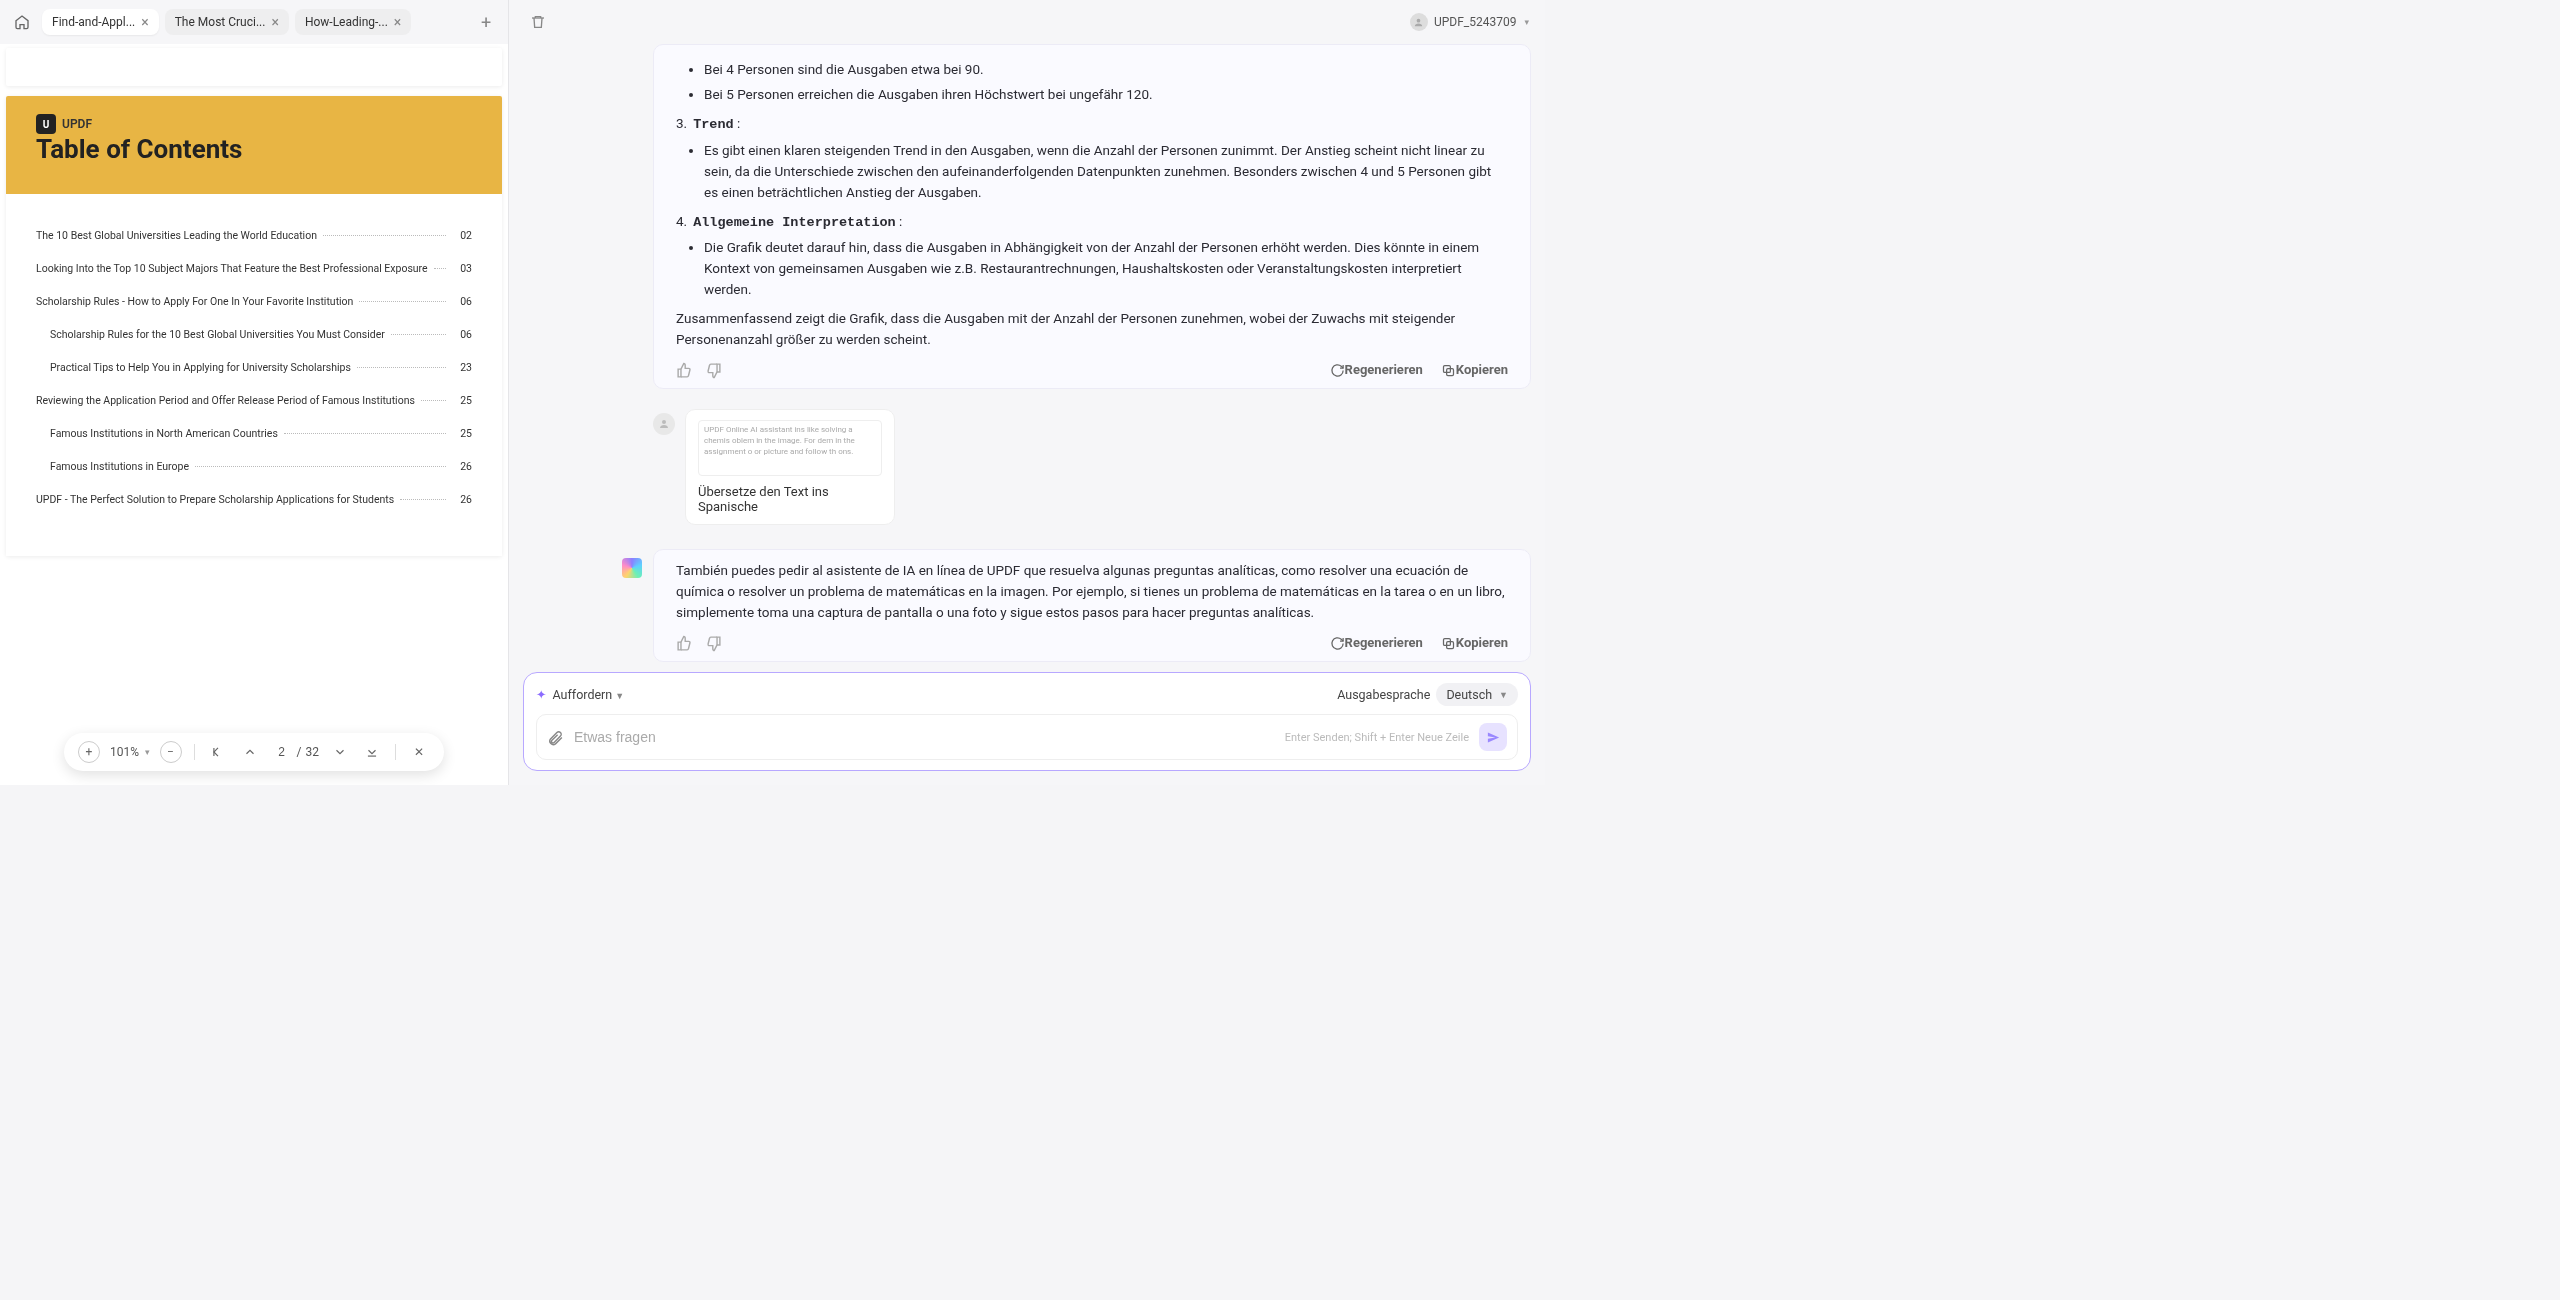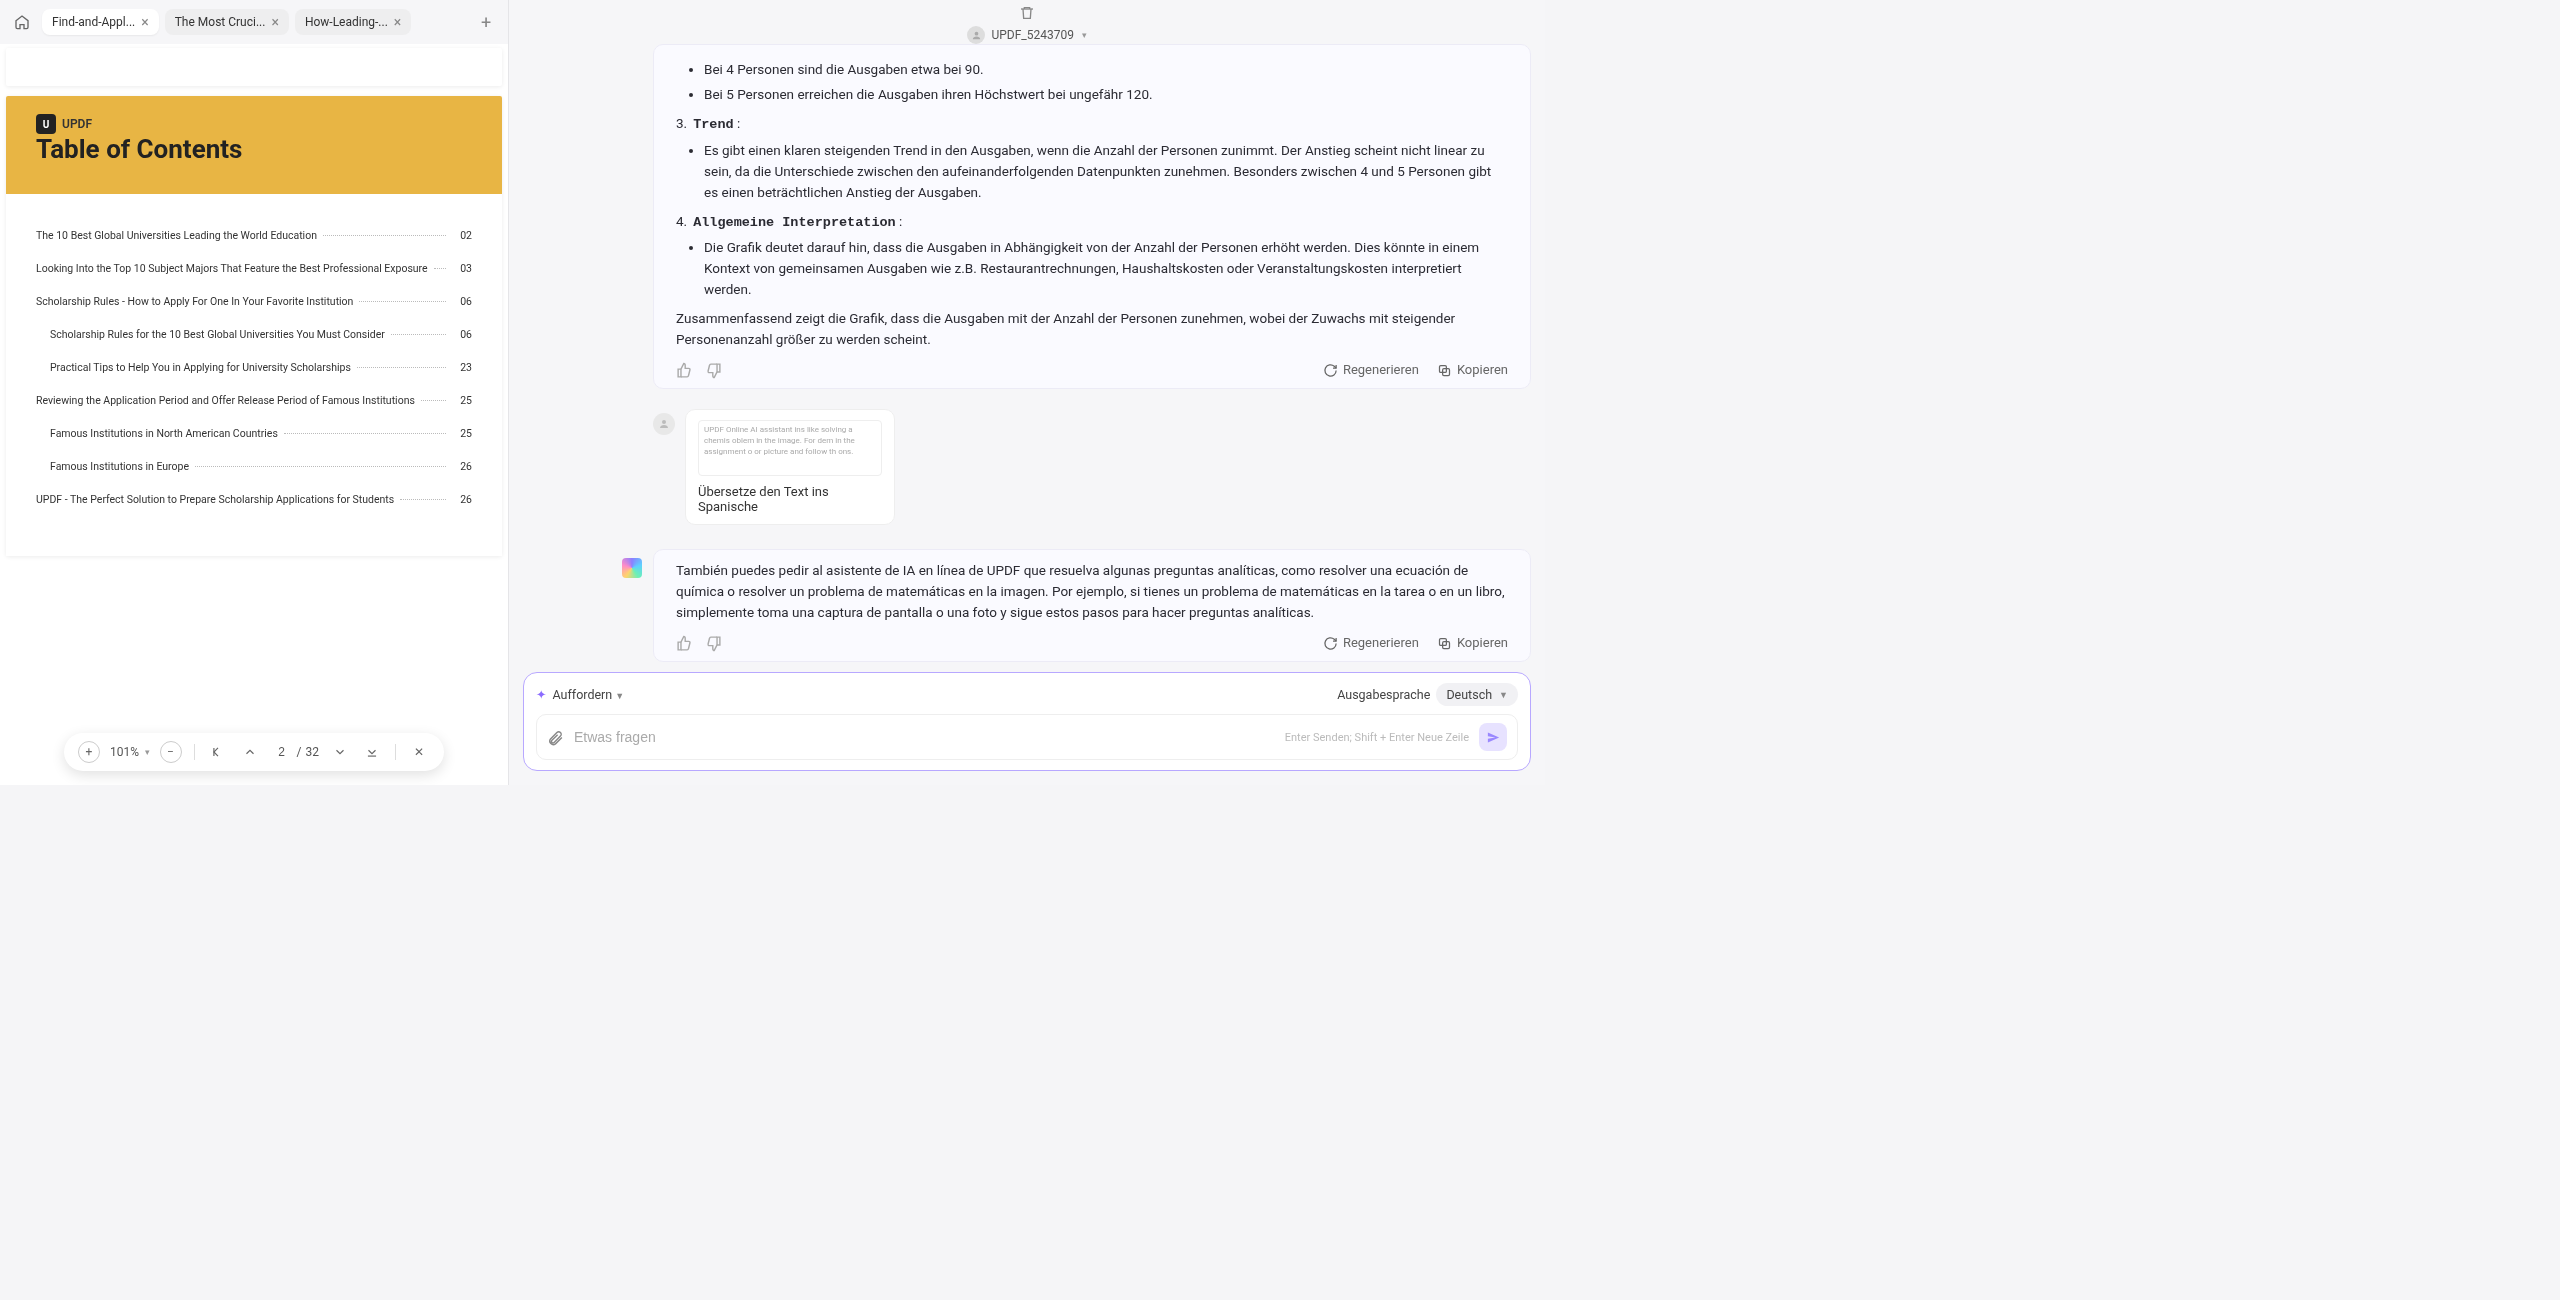--- a/index.html
+++ b/index.html
@@ -30,36 +30,36 @@
 .bottom-toolbar { position:absolute; left:50%; transform:translateX(-50%); bottom:14px; background:#fff; border-radius: 30px; box-shadow: 0 4px 14px rgba(0,0,0,0.12); padding: 8px 14px; display:flex; align-items:center; gap:10px; font-size:12px; color:#555;}
 .tb-btn { width:22px; height:22px; display:flex; align-items:center; justify-content:center; border-radius:50%; cursor:pointer; color:#666; }
 .tb-btn.circle { border:1px solid #ccc; }
 .tb-sep { width:1px; height:16px; background:#ddd; margin: 0 2px; }
 .tb-zoom { display:flex; align-items:center; gap:4px; }
 .tb-caret { font-size:9px; color:#999; margin-left:2px;}
 .page-input { display:flex; align-items:center; gap:4px; }
 .page-input input { width:22px; text-align:center; border:none; font-size:12px; color:#555; background:transparent; }
 
 .right-panel { flex:1; display:flex; flex-direction:column; background:#f6f6f8; position:relative; }
-.right-header { height:44px; display:flex; align-items:center; padding: 0 16px; flex-direction: column; }
+.right-header { height:44px; display:flex; align-items:center; padding: 0 16px; }
 .trash-btn { width:26px; height:26px; display:flex; align-items:center; justify-content:center; color:#888; cursor:pointer; }
 .spacer { flex:1; }
 .user-chip { display:flex; align-items:center; gap:6px; font-size:12px; color:#555; cursor:pointer; }
 .avatar-sm { width:18px; height:18px; border-radius:50%; background:#ddd; display:flex; align-items:center; justify-content:center; color:#aaa; font-size:10px; }
 .chat-scroll { flex:1; overflow:auto; padding: 0 14px 6px 14px; }
 .ai-msg { background:#fafaff; border:1px solid #ecebf6; border-radius: 10px; padding: 10px 22px 8px 22px; margin: 0 0 20px 130px; font-size:13.5px; line-height:1.55; color:#2b2b33; position:relative;}
 .ai-msg .feedback { display:flex; align-items:center; gap:12px; padding-top:10px; color:#999; }
 .ai-icon { position:absolute; left:-32px; top:8px; width:20px; height:20px; border-radius:4px; display:flex; align-items:center; justify-content:center; }
 .ai-gradient { background: conic-gradient(#8b7fff, #5fd0ff, #6cf0b5, #ffd36c, #ff8cc8, #8b7fff); border-radius:4px; }
 .ai-msg ul { padding-left: 28px; margin: 4px 0 8px 0; }
 .ai-msg li { margin: 4px 0; }
 .ai-msg .ol-label { font-weight:600;font-family:Liberation Mono, monospace; }
 .summary { margin-top: 6px; }
 .actions-right { margin-left:auto; display:flex; gap:18px; }
-.action-link { display:flex; align-items:center; gap:5px; color:#666; cursor:pointer; font-size:13px; }
+.action-link { display:flex; align-items:center; color:#666; cursor:pointer; font-size:13px;font-weight:bold; }
 .thumb { cursor:pointer; color:#aaa; }
 .user-row { display:flex; gap:10px; margin: 0 0 24px 130px; align-items:flex-start; }
 .user-avatar { width:22px; height:22px; border-radius:50%; background:#e8e8e8; display:flex; align-items:center; justify-content:center; color:#bbb; font-size:11px; margin-top:4px;}
 .user-bubble { background:#fff; border:1px solid #eee; border-radius:10px; padding:10px 12px; width:210px; }
 .tiny-text { font-size:8px; color:#aaa; line-height:1.35; height:56px; overflow:hidden; border:1px solid #eee; border-radius:4px; padding:4px 5px; margin-bottom:8px; }
 .user-caption { font-size:13px; color:#333; }
 
 .composer { margin: 0 14px 14px 14px; border:1.5px solid #b8a8ff; border-radius:14px; background:#fff; padding:10px 12px 10px 12px; }
 .composer-top { display:flex; align-items:center; gap:6px; font-size:12.5px; color:#444; padding-bottom:8px; }
 .sparkle { color:#8b6bff; }

